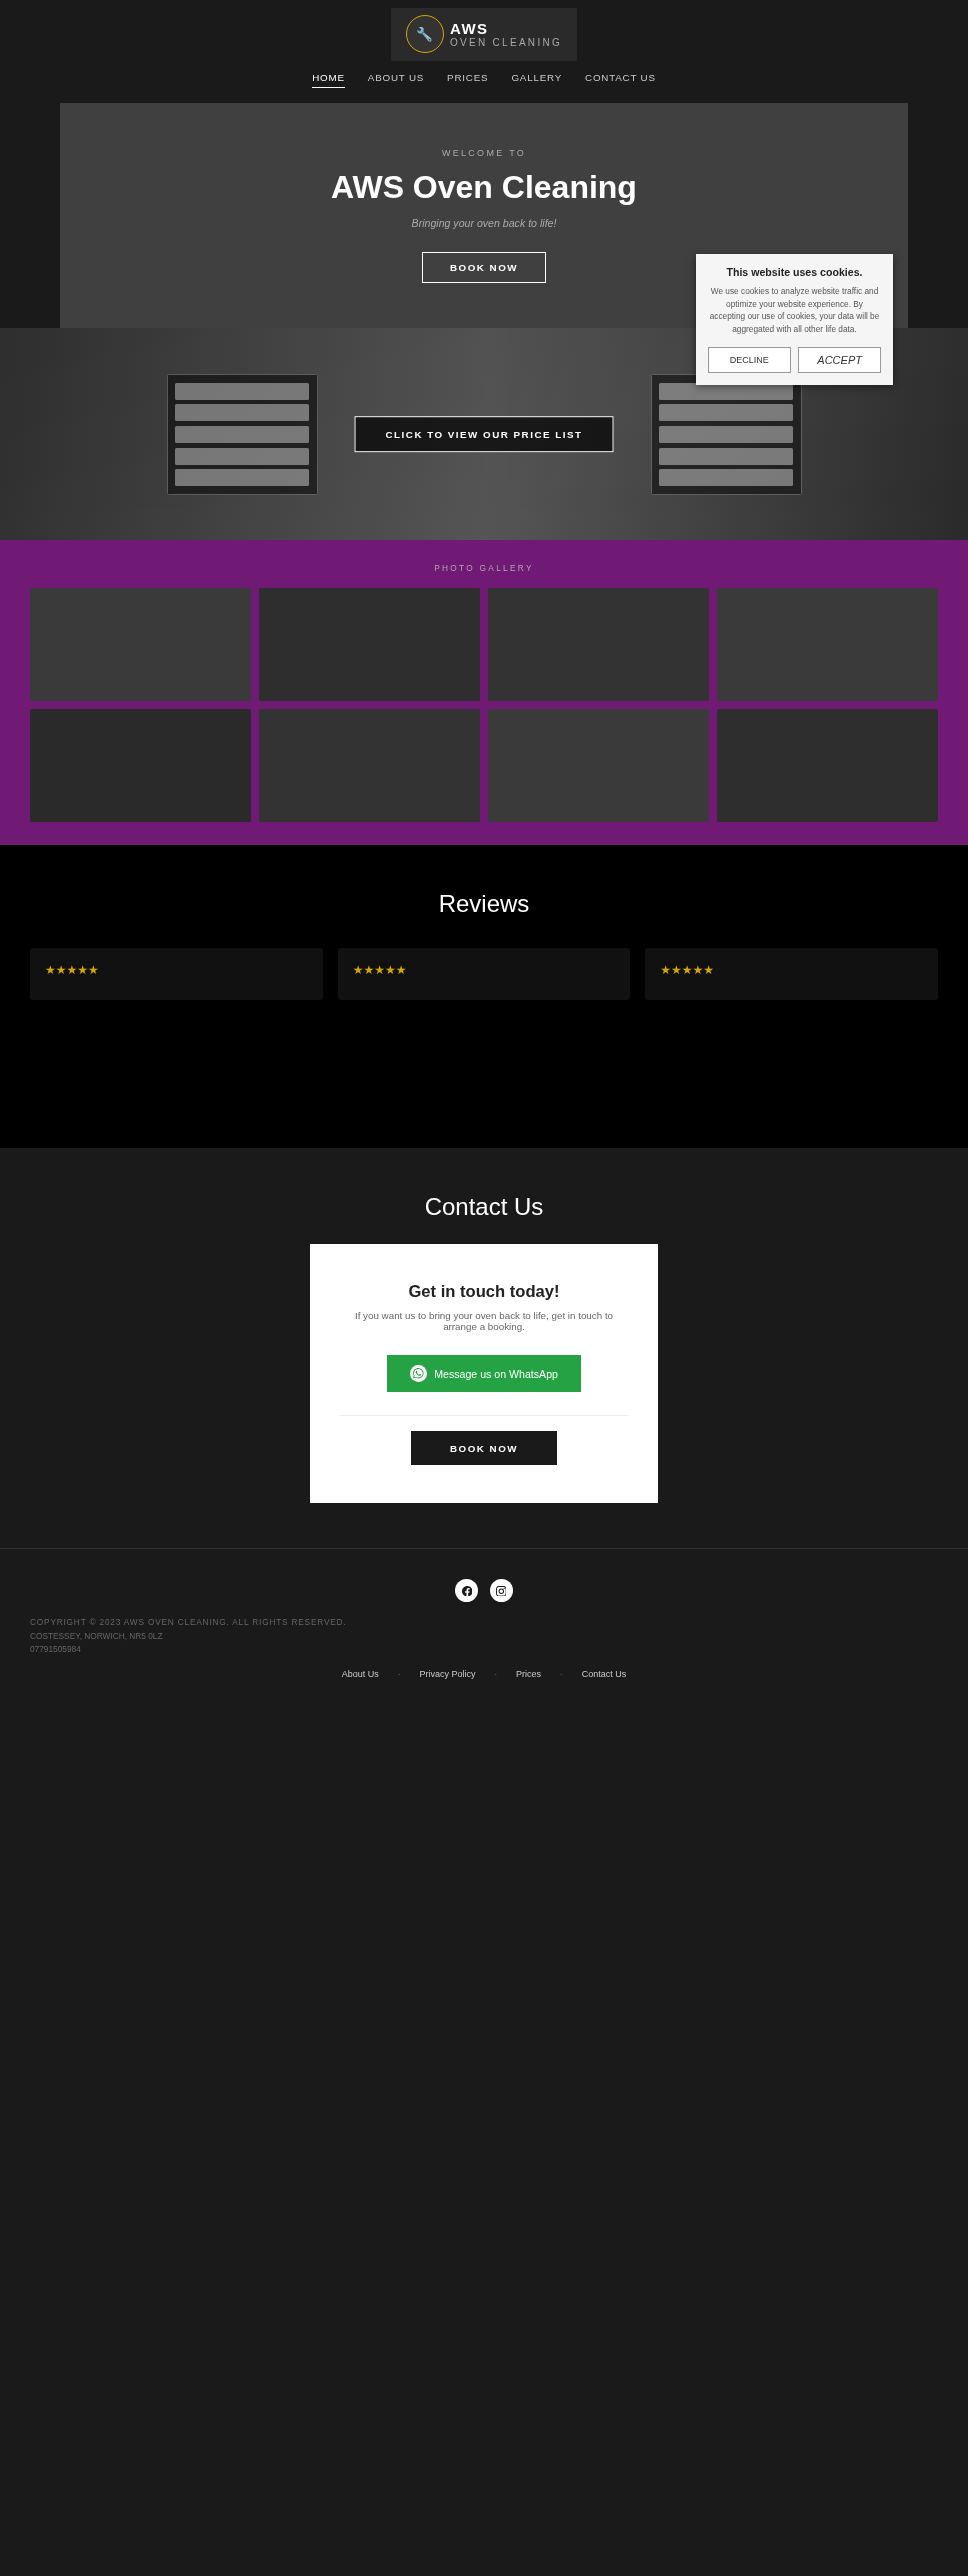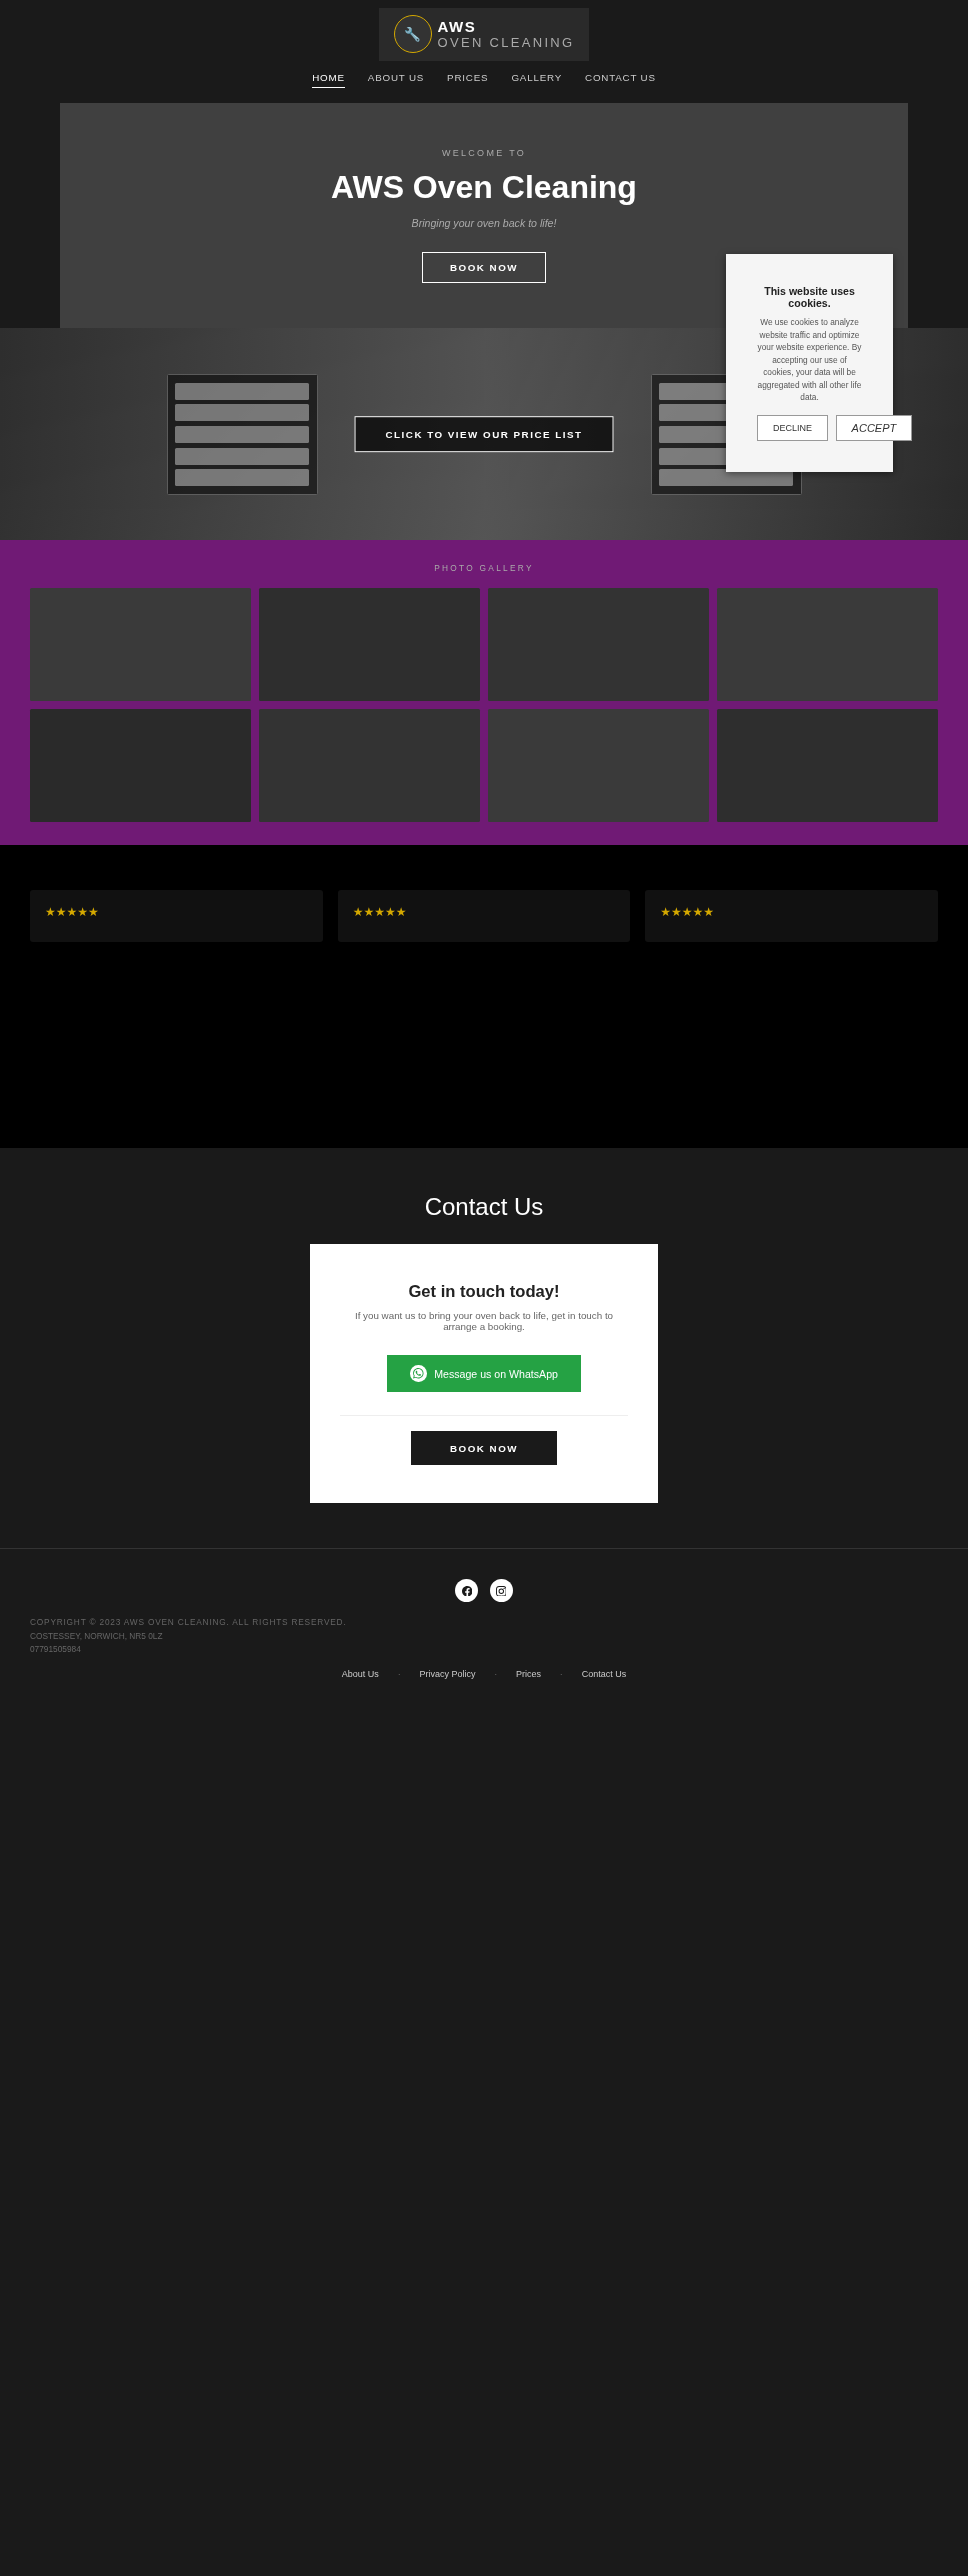--- a/index.html
+++ b/index.html
@@ -3,34 +3,34 @@
   <meta charset="utf-8">
   <style>
     * { margin: 0; padding: 0; box-sizing: border-box; }
     body { background: #1a1a1a; color: #fff; font-family: Arial, sans-serif; width: 968px; }
 
     
     .header { background: #1a1a1a; display: flex; flex-direction: column; align-items: center; padding: 7.6px 0 0 0; }
     .logo-wrapper { background: #2a2a2a; padding: 7.6px 15px; display: flex; align-items: center; gap: 6px; }
     .logo-circle { width: 38px; height: 38px; border-radius: 50%; background: #333; border: 1.5px solid #d4a800; display: flex; align-items: center; justify-content: center; font-size: 13.6px; }
     .logo-text { color: #fff; font-size: 15px; font-weight: bold; letter-spacing: 1.5px; }
-    .logo-sub { color: #aaa; font-size: 13px; letter-spacing: 2.3px; display: block; }
+    .logo-sub { color: #aaa; font-size: 10px; letter-spacing: 2.3px; display: block; }
     nav { display: flex; gap: 23px; padding: 11.3px 0 0 0; }
     nav a { color: #ccc; text-decoration: none; font-size: 9.8px; letter-spacing: 0.8px; padding-bottom: 3.8px; }
     nav a.active { color: #fff; border-bottom: 1.5px solid #fff; }
 
     
     .hero-section { background: #404040; text-align: center; padding: 45px 30px; position: relative; margin: 0 30px; }
     .welcome-to { color: #aaa; font-size: 9px; letter-spacing: 2.3px; margin-bottom: 11.3px; }
     .hero-title { font-size: 32px; font-weight: bold; color: #fff; margin-bottom: 11.3px; }
     .hero-sub { color: #aaa; font-size: 10.6px; margin-bottom: 23px; font-style: italic; }
     .book-now-btn { background: transparent; border: 1.5px solid #fff; color: #fff; padding: 9px 26.5px; font-size: 9.8px; letter-spacing: 1.5px; cursor: pointer; font-weight: bold; }
 
     
-    .cookie-notice { position: absolute; top: 151px; right: 15px; background: #f5f5f5; color: #333; padding: 31px; width: 167px; box-shadow: 0 1.5px 7.6px rgba(0,0,0,0.5); z-index: 100; }
+    .cookie-notice { position: absolute; top: 151px; right: 15px; background: #f5f5f5; color: #333; padding: 12px; width: 197px; box-shadow: 0 1.5px 7.6px rgba(0,0,0,0.5); z-index: 100; }
     .cookie-title { font-size: 10.6px; font-weight: bold; margin-bottom: 7.6px; color: #222; }
     .cookie-text { font-size: 8.3px; color: #555; line-height: 1.5; margin-bottom: 11.3px; }
     .cookie-buttons { display: flex; gap: 7.6px; }
     .cookie-decline { background: #fff; border: 0.8px solid #999; color: #333; padding: 6px 15px; font-size: 9px; cursor: pointer; flex: 1; }
     .cookie-accept { background: #fff; border: 0.8px solid #999; color: #333; padding: 6px 15px; font-size: 11px; cursor: pointer; flex: 1; font-style: italic; }
 
     
     .oven-section { position: relative; width: 100%; height: 212px; background: #2a2a2a; display: flex; align-items: center; justify-content: center; overflow: hidden; }
     .oven-bg { width: 100%; height: 100%; background: linear-gradient(to right, #3a3a3a, #555, #3a3a3a); display: flex; justify-content: center; }
     .price-list-btn-wrapper { position: absolute; top: 50%; left: 50%; transform: translate(-50%, -50%); }
@@ -151,20 +151,21 @@
     <div class="gallery-item" style="background:#333;"></div>
     <div class="gallery-item" style="background:#3a3a3a;"></div>
     <div class="gallery-item" style="background:#2a2a2a;"></div>
     <div class="gallery-item" style="background:#333;"></div>
     <div class="gallery-item" style="background:#3a3a3a;"></div>
     <div class="gallery-item" style="background:#2e2e2e;"></div>
   </div>
 </div>
 
 <div class="reviews-section">
+  <h2 class="reviews-title">Reviews</h2>
   <div class="reviews-grid">
     <div class="review-card">
       <div class="review-stars">★★★★★</div>
       <p class="review-text"></p>
       <div class="review-author"></div>
     </div>
     <div class="review-card">
       <div class="review-stars">★★★★★</div>
       <p class="review-text"></p>
       <div class="review-author"></div>

